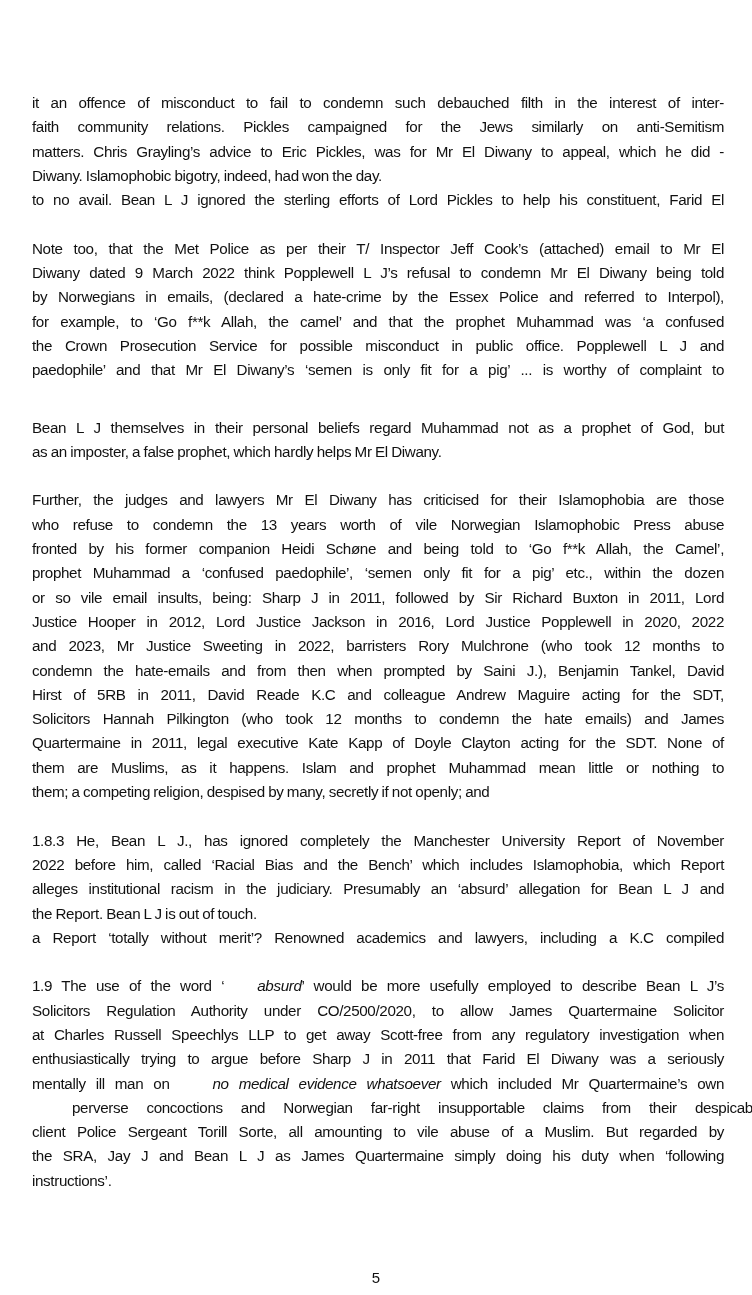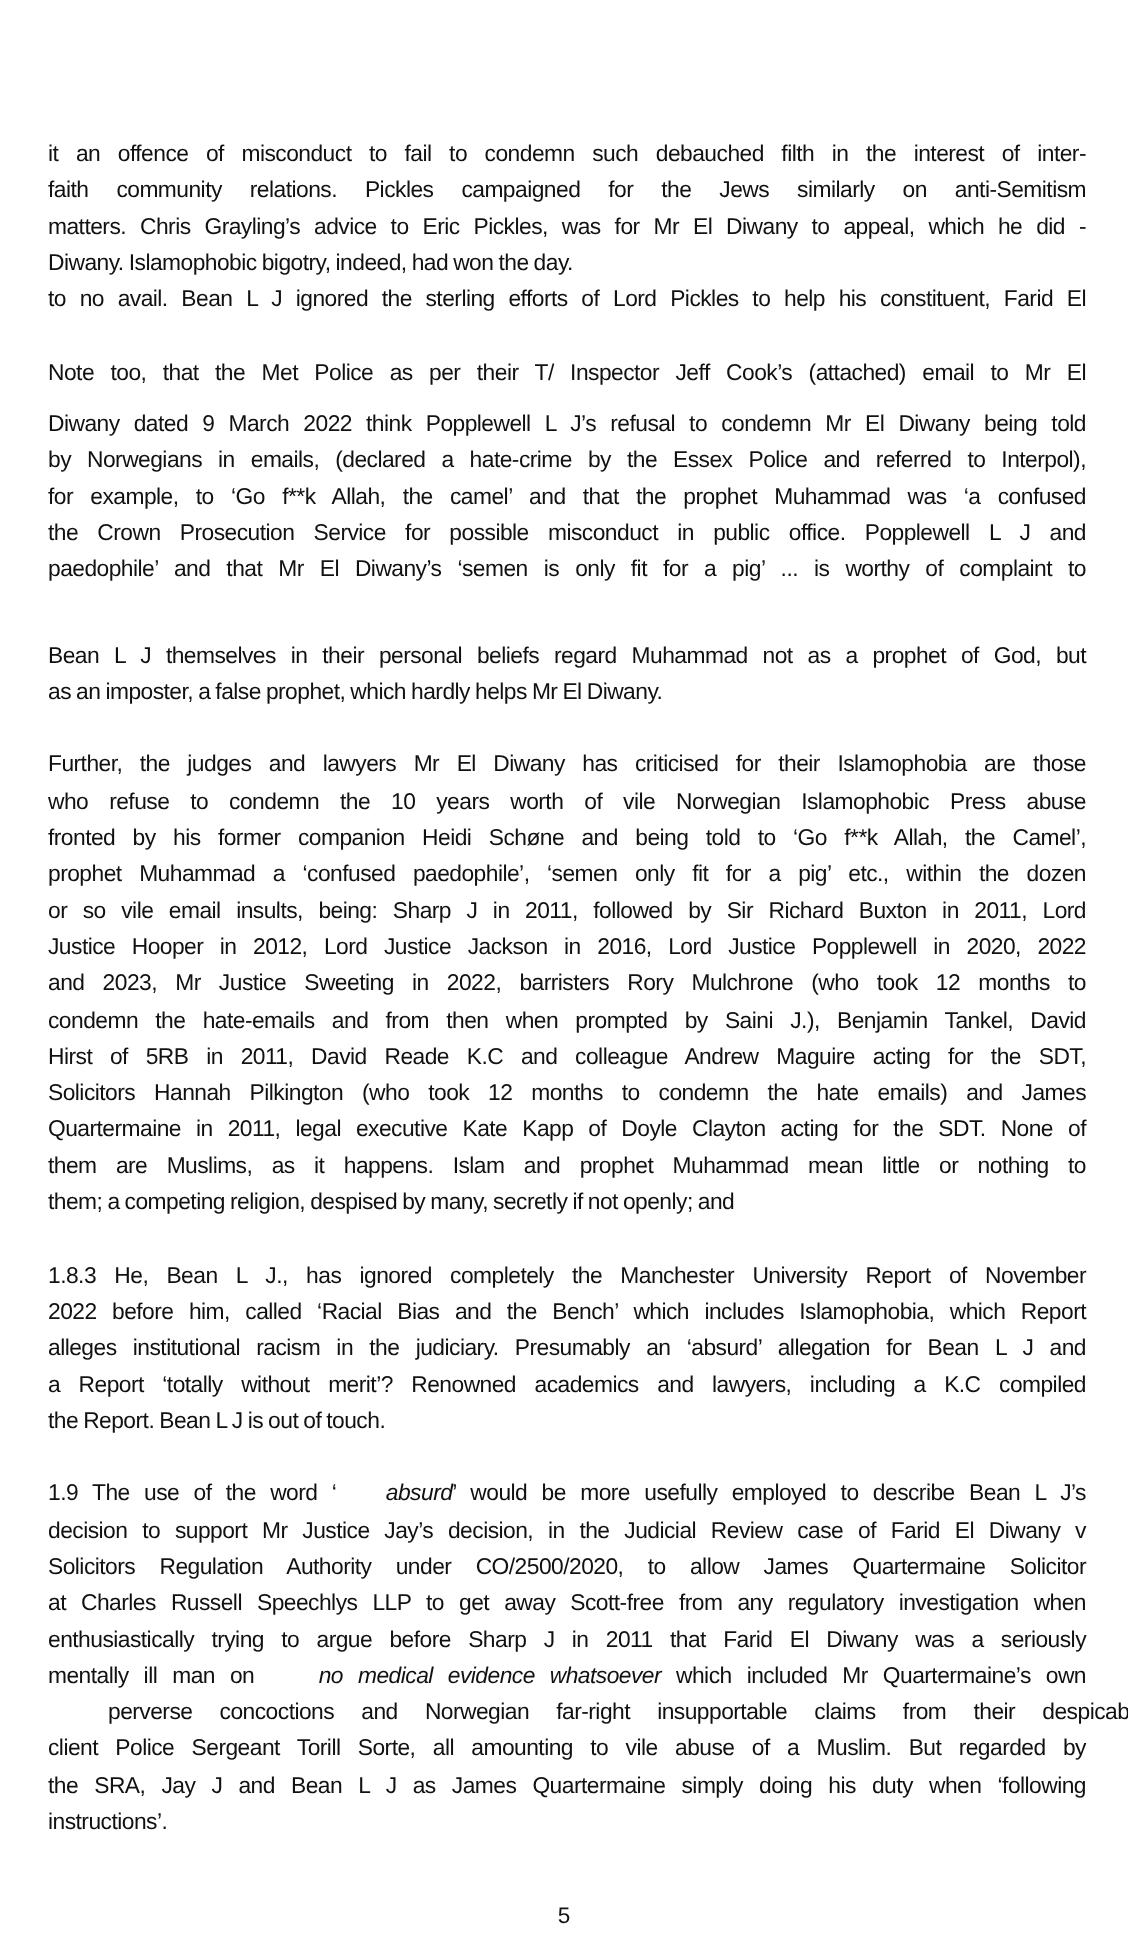--- a/index.html
+++ b/index.html
@@ -35,56 +35,55 @@
   <div class="para">
     <div class="line" style="display: block; width: 692px;">it an offence of misconduct to fail to condemn such debauched filth in the interest of inter-</div>
     <div class="line" style="display: block; width: 692px;">faith community relations. Pickles campaigned for the Jews similarly on anti-Semitism</div>
     <div class="line" style="display: block; width: 692px;">matters. Chris Grayling’s advice to Eric Pickles, was for Mr El Diwany to appeal, which he did -</div>
     <div class="line last" style="display: block; width: auto;">Diwany. Islamophobic bigotry, indeed, had won the day.</div>
     <div class="line" style="display: block; width: 692px;">to no avail. Bean L J ignored the sterling efforts of Lord Pickles to help his constituent, Farid El</div>
   </div>
 
   <div class="para">
     <div class="line" style="display: block; width: 692px;">Note too, that the Met Police as per their T/ Inspector Jeff Cook’s (attached) email to Mr El</div>
-    <div class="line" style="display: block; width: 692px; margin-top: 10px;">Diwany dated 9 March 2022 think Popplewell L J’s refusal to condemn Mr El Diwany being told</div>
+    <div class="line" style="display: block; width: 692px;">Diwany dated 9 March 2022 think Popplewell L J’s refusal to condemn Mr El Diwany being told</div>
     <div class="line" style="display: block; width: 692px;">by Norwegians in emails, (declared a hate-crime by the Essex Police and referred to Interpol),</div>
     <div class="line" style="display: block; width: 692px;">for example, to ‘Go f**k Allah, the camel’ and that the prophet Muhammad was ‘a confused</div>
     <div class="line" style="display: block; width: 692px;">the Crown Prosecution Service for possible misconduct in public office. Popplewell L J and</div>
     <div class="line" style="display: block; width: 692px;">paedophile’ and that Mr El Diwany’s ‘semen is only fit for a pig’ ... is worthy of complaint to</div>
     <div class="line" style="display: block; width: 692px; margin-top: 33px;">Bean L J themselves in their personal beliefs regard Muhammad not as a prophet of God, but</div>
     <div class="line last" style="display: block; width: auto;">as an imposter, a false prophet, which hardly helps Mr El Diwany.</div>
   </div>
 
   <div class="para">
     <div class="line" style="display: block; width: 692px;">Further, the judges and lawyers Mr El Diwany has criticised for their Islamophobia are those</div>
-    <div class="line" style="display: block; width: 692px;">who refuse to condemn the 10 years worth of vile Norwegian Islamophobic Press abuse</div>
+    <div class="line" style="display: block; width: 692px;">who refuse to condemn the 13 years worth of vile Norwegian Islamophobic Press abuse</div>
     <div class="line" style="display: block; width: 692px;">fronted by his former companion Heidi Schøne and being told to ‘Go f**k Allah, the Camel’,</div>
     <div class="line" style="display: block; width: 692px;">prophet Muhammad a ‘confused paedophile’, ‘semen only fit for a pig’ etc., within the dozen</div>
     <div class="line" style="display: block; width: 692px;">or so vile email insults, being: Sharp J in 2011, followed by Sir Richard Buxton in 2011, Lord</div>
     <div class="line" style="display: block; width: 692px;">Justice Hooper in 2012, Lord Justice Jackson in 2016, Lord Justice Popplewell in 2020, 2022</div>
     <div class="line" style="display: block; width: 692px;">and 2023, Mr Justice Sweeting in 2022, barristers Rory Mulchrone (who took 12 months to</div>
     <div class="line" style="display: block; width: 692px;">condemn the hate-emails and from then when prompted by Saini J.), Benjamin Tankel, David</div>
     <div class="line" style="display: block; width: 692px;">Hirst of 5RB in 2011, David Reade K.C and colleague Andrew Maguire acting for the SDT,</div>
     <div class="line" style="display: block; width: 692px;">Solicitors Hannah Pilkington (who took 12 months to condemn the hate emails) and James</div>
     <div class="line" style="display: block; width: 692px;">Quartermaine in 2011, legal executive Kate Kapp of Doyle Clayton acting for the SDT. None of</div>
     <div class="line" style="display: block; width: 692px;">them are Muslims, as it happens. Islam and prophet Muhammad mean little or nothing to</div>
     <div class="line last" style="display: block; width: auto;">them; a competing religion, despised by many, secretly if not openly; and</div>
   </div>
 
   <div class="para">
     <div class="line" style="display: block; width: 692px;">1.8.3 He, Bean L J., has ignored completely the Manchester University Report of November</div>
     <div class="line" style="display: block; width: 692px;">2022 before him, called ‘Racial Bias and the Bench’ which includes Islamophobia, which Report</div>
     <div class="line" style="display: block; width: 692px;">alleges institutional racism in the judiciary. Presumably an ‘absurd’ allegation for Bean L J and</div>
+    <div class="line last" style="display: block; width: auto;">the Report. Bean L J is out of touch.</div>
     <div class="line" style="display: block; width: 692px;">a Report ‘totally without merit’? Renowned academics and lawyers, including a K.C compiled</div>
-    <div class="line last" style="display: block; width: auto;">the Report. Bean L J is out of touch.</div>
   </div>
 
   <div class="para">
     <div class="line" style="display: block; width: 692px;"><span>1.9 The use of the word ‘</span><em>absurd</em><span>’ would be more usefully employed to describe Bean L J’s</span></div>
-    <div class="line" style="display: block; width: 692px;">decision to support Mr Justice Jay’s decision, in the Judicial Review case of Farid El Diwany v</div>
     <div class="line" style="display: block; width: 692px;">Solicitors Regulation Authority under CO/2500/2020, to allow James Quartermaine Solicitor</div>
     <div class="line" style="display: block; width: 692px;">at Charles Russell Speechlys LLP to get away Scott-free from any regulatory investigation when</div>
     <div class="line" style="display: block; width: 692px;">enthusiastically trying to argue before Sharp J in 2011 that Farid El Diwany was a seriously</div>
     <div class="line" style="display: block; width: 692px;"><span>mentally ill man on </span><em>no medical evidence whatsoever</em><span> which included Mr Quartermaine’s own</span></div>
     <div class="line" style="display: block; width: 692px; margin-left: 40px;">perverse concoctions and Norwegian far-right insupportable claims from their despicable</div>
     <div class="line" style="display: block; width: 692px;">client Police Sergeant Torill Sorte, all amounting to vile abuse of a Muslim. But regarded by</div>
     <div class="line" style="display: block; width: 692px;">the SRA, Jay J and Bean L J as James Quartermaine simply doing his duty when ‘following</div>
     <div class="line last" style="display: block; width: auto;">instructions’.</div>
   </div>
 </div>

